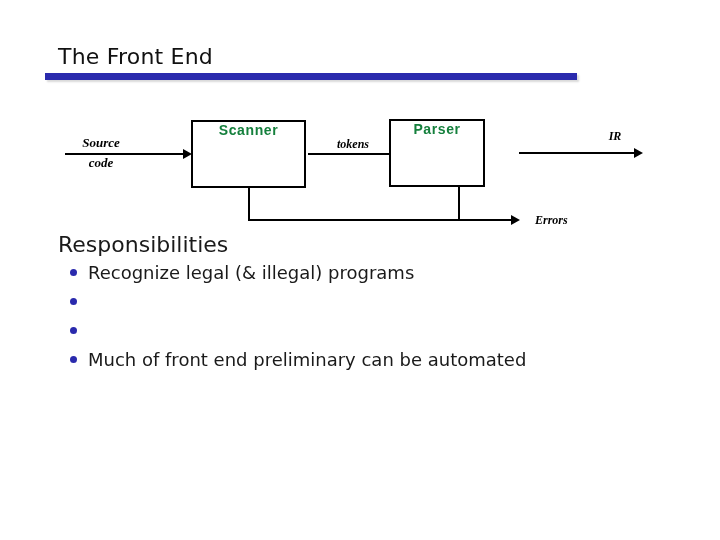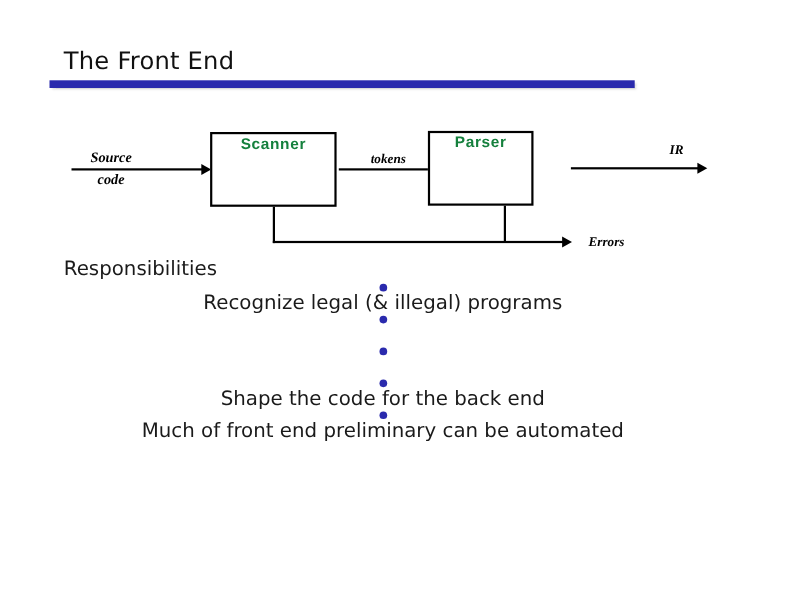--- a/index.html
+++ b/index.html
@@ -79,30 +79,29 @@
   .source-label-2 { left: 56px;  top: 155px; width: 90px; font-size: 13px; text-align: center; }
   .tokens-label   { left: 314px; top: 137px; width: 78px; }
   .ir-label       { left: 593px; top: 129px; width: 44px; }
   .errors-label   { left: 524px; top: 213px; width: 60px; text-align: left; margin-left: 11px; }
 
   
   .list {
     left: 58px; top: 232px; width: 580px;
   }
   .list-heading {
-    font-size: 18px;
+    font-size: 22px;
     line-height: 26px;
     height: 26px;
     color: #1a1a1a;
   }
   .bullet-row {
     display: flex;
     align-items: center;
     height: 29px;
-    flex-direction: column;
   }
   .bullet-dot {
     flex: 0 0 auto;
     width: 7px; height: 7px;
     border-radius: 50%;
     background: #2a2aad;
     margin-left: 12px;
     margin-right: 11px;
   }
   .bullet-text {
@@ -154,21 +153,17 @@
       <span class="bullet-text">Recognize legal (&amp; illegal) programs</span>
     </div>
     <div class="bullet-row">
       <span class="bullet-dot"></span>
     </div>
     <div class="bullet-row">
       <span class="bullet-dot"></span>
     </div>
     <div class="bullet-row">
       <span class="bullet-dot"></span>
-      <span class="bullet-text">Shape the code for the back end</span>
-    </div>
-    <div class="bullet-row">
-      <span class="bullet-dot"></span>
       <span class="bullet-text">Much of front end preliminary can be automated</span>
     </div>
   </div>
 
 </div>
 
 </body></html>

